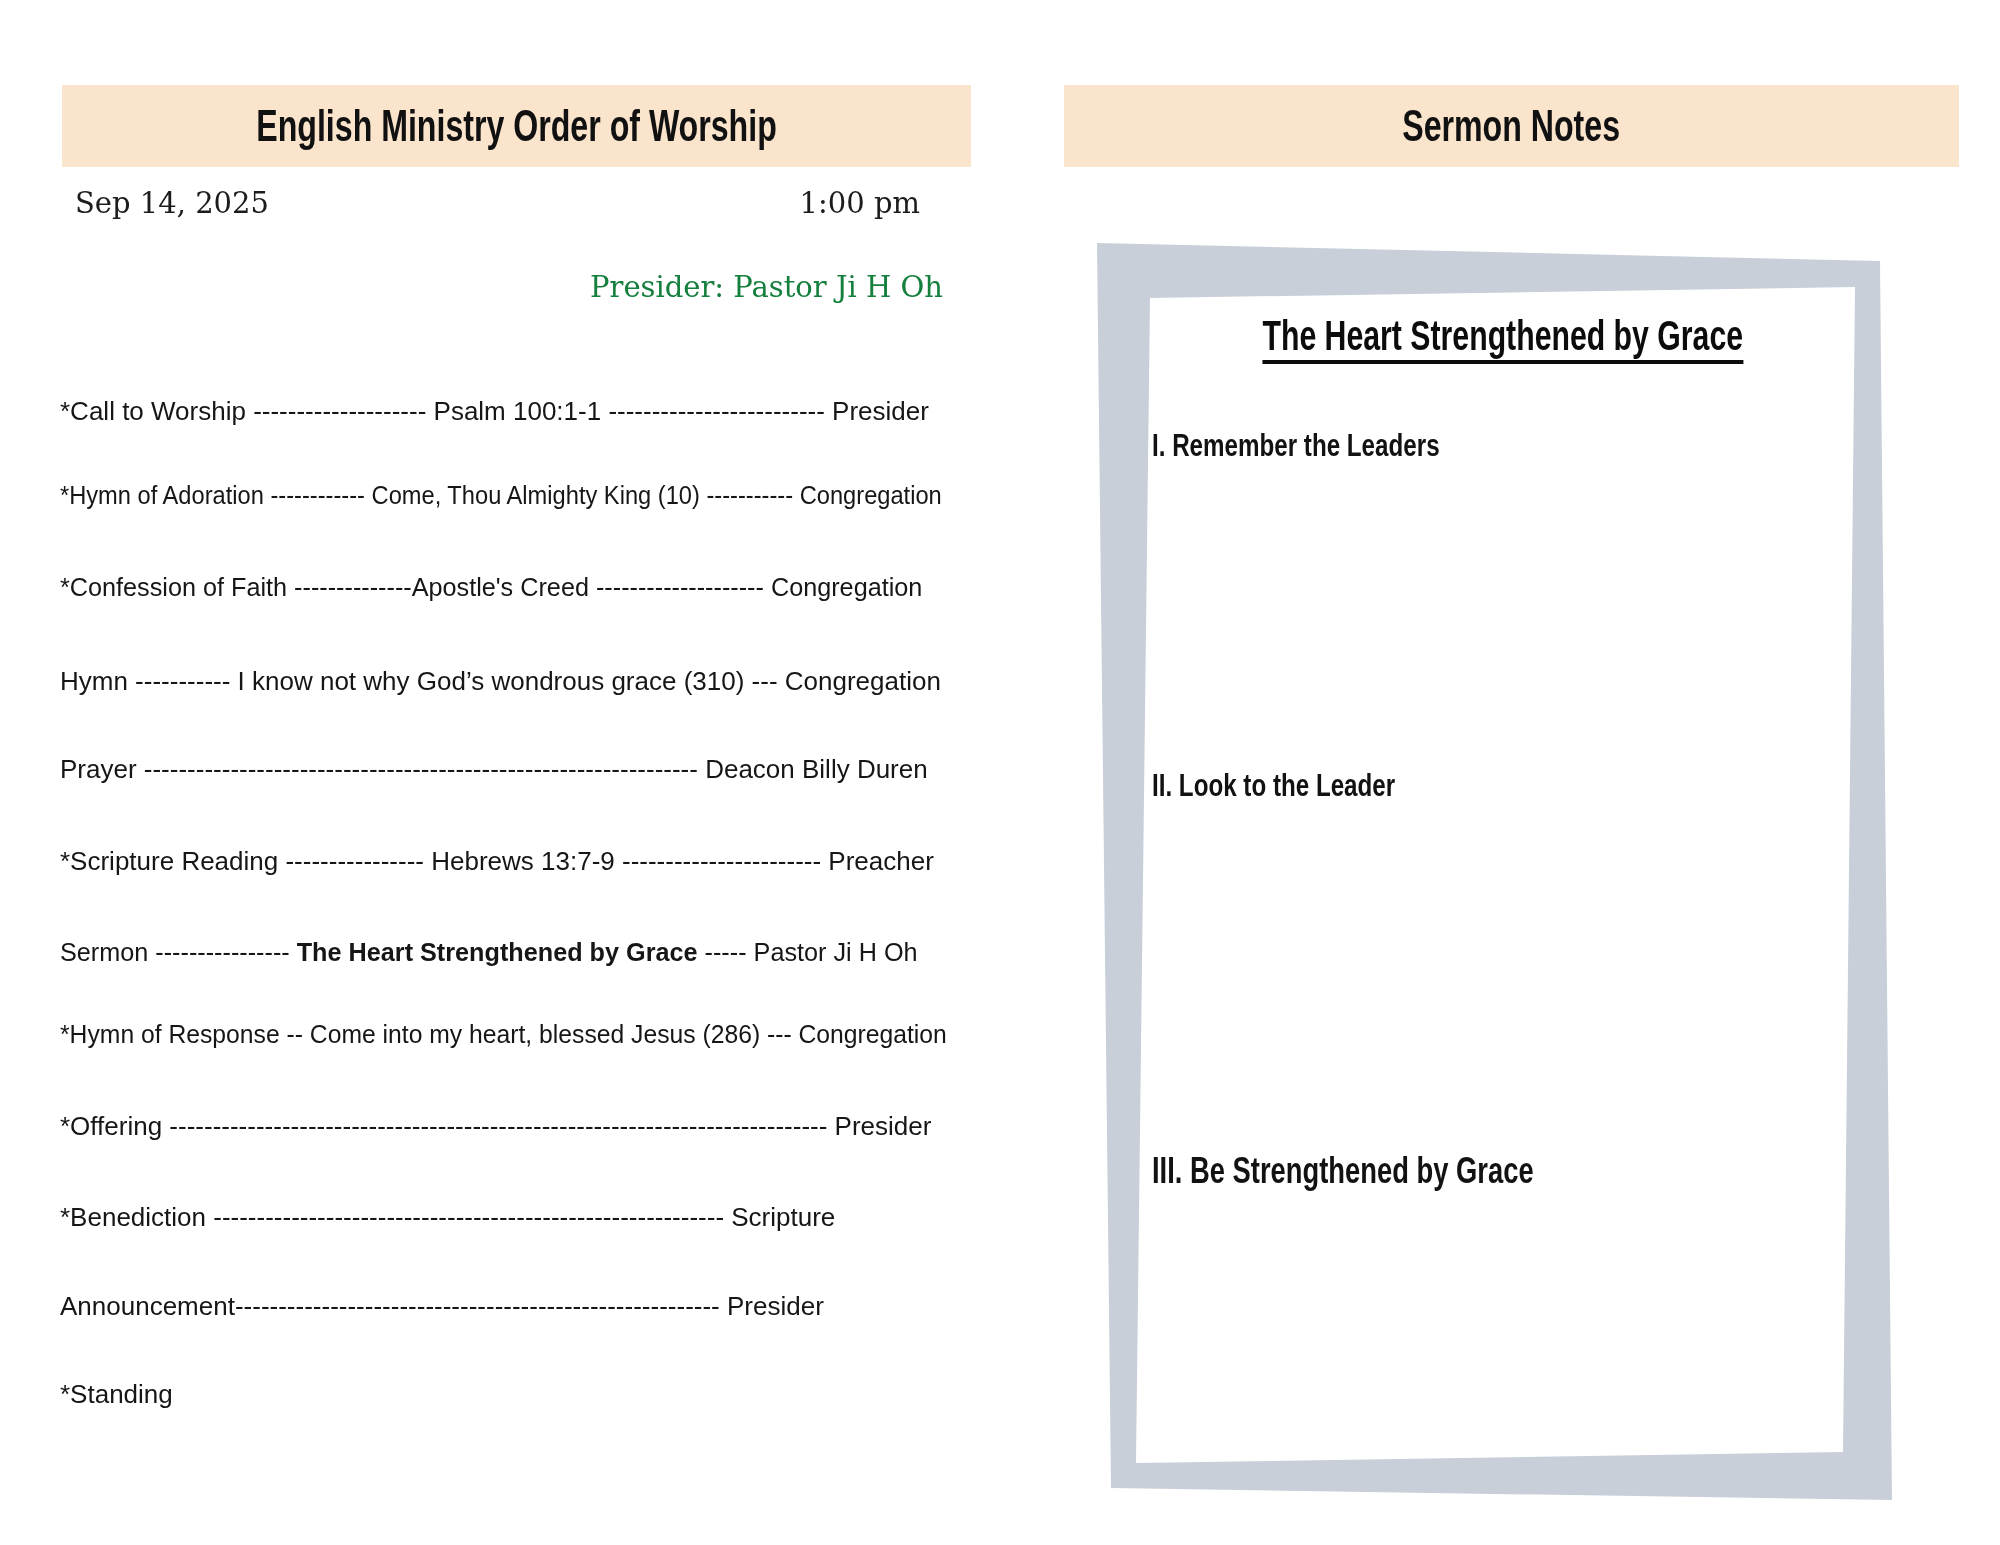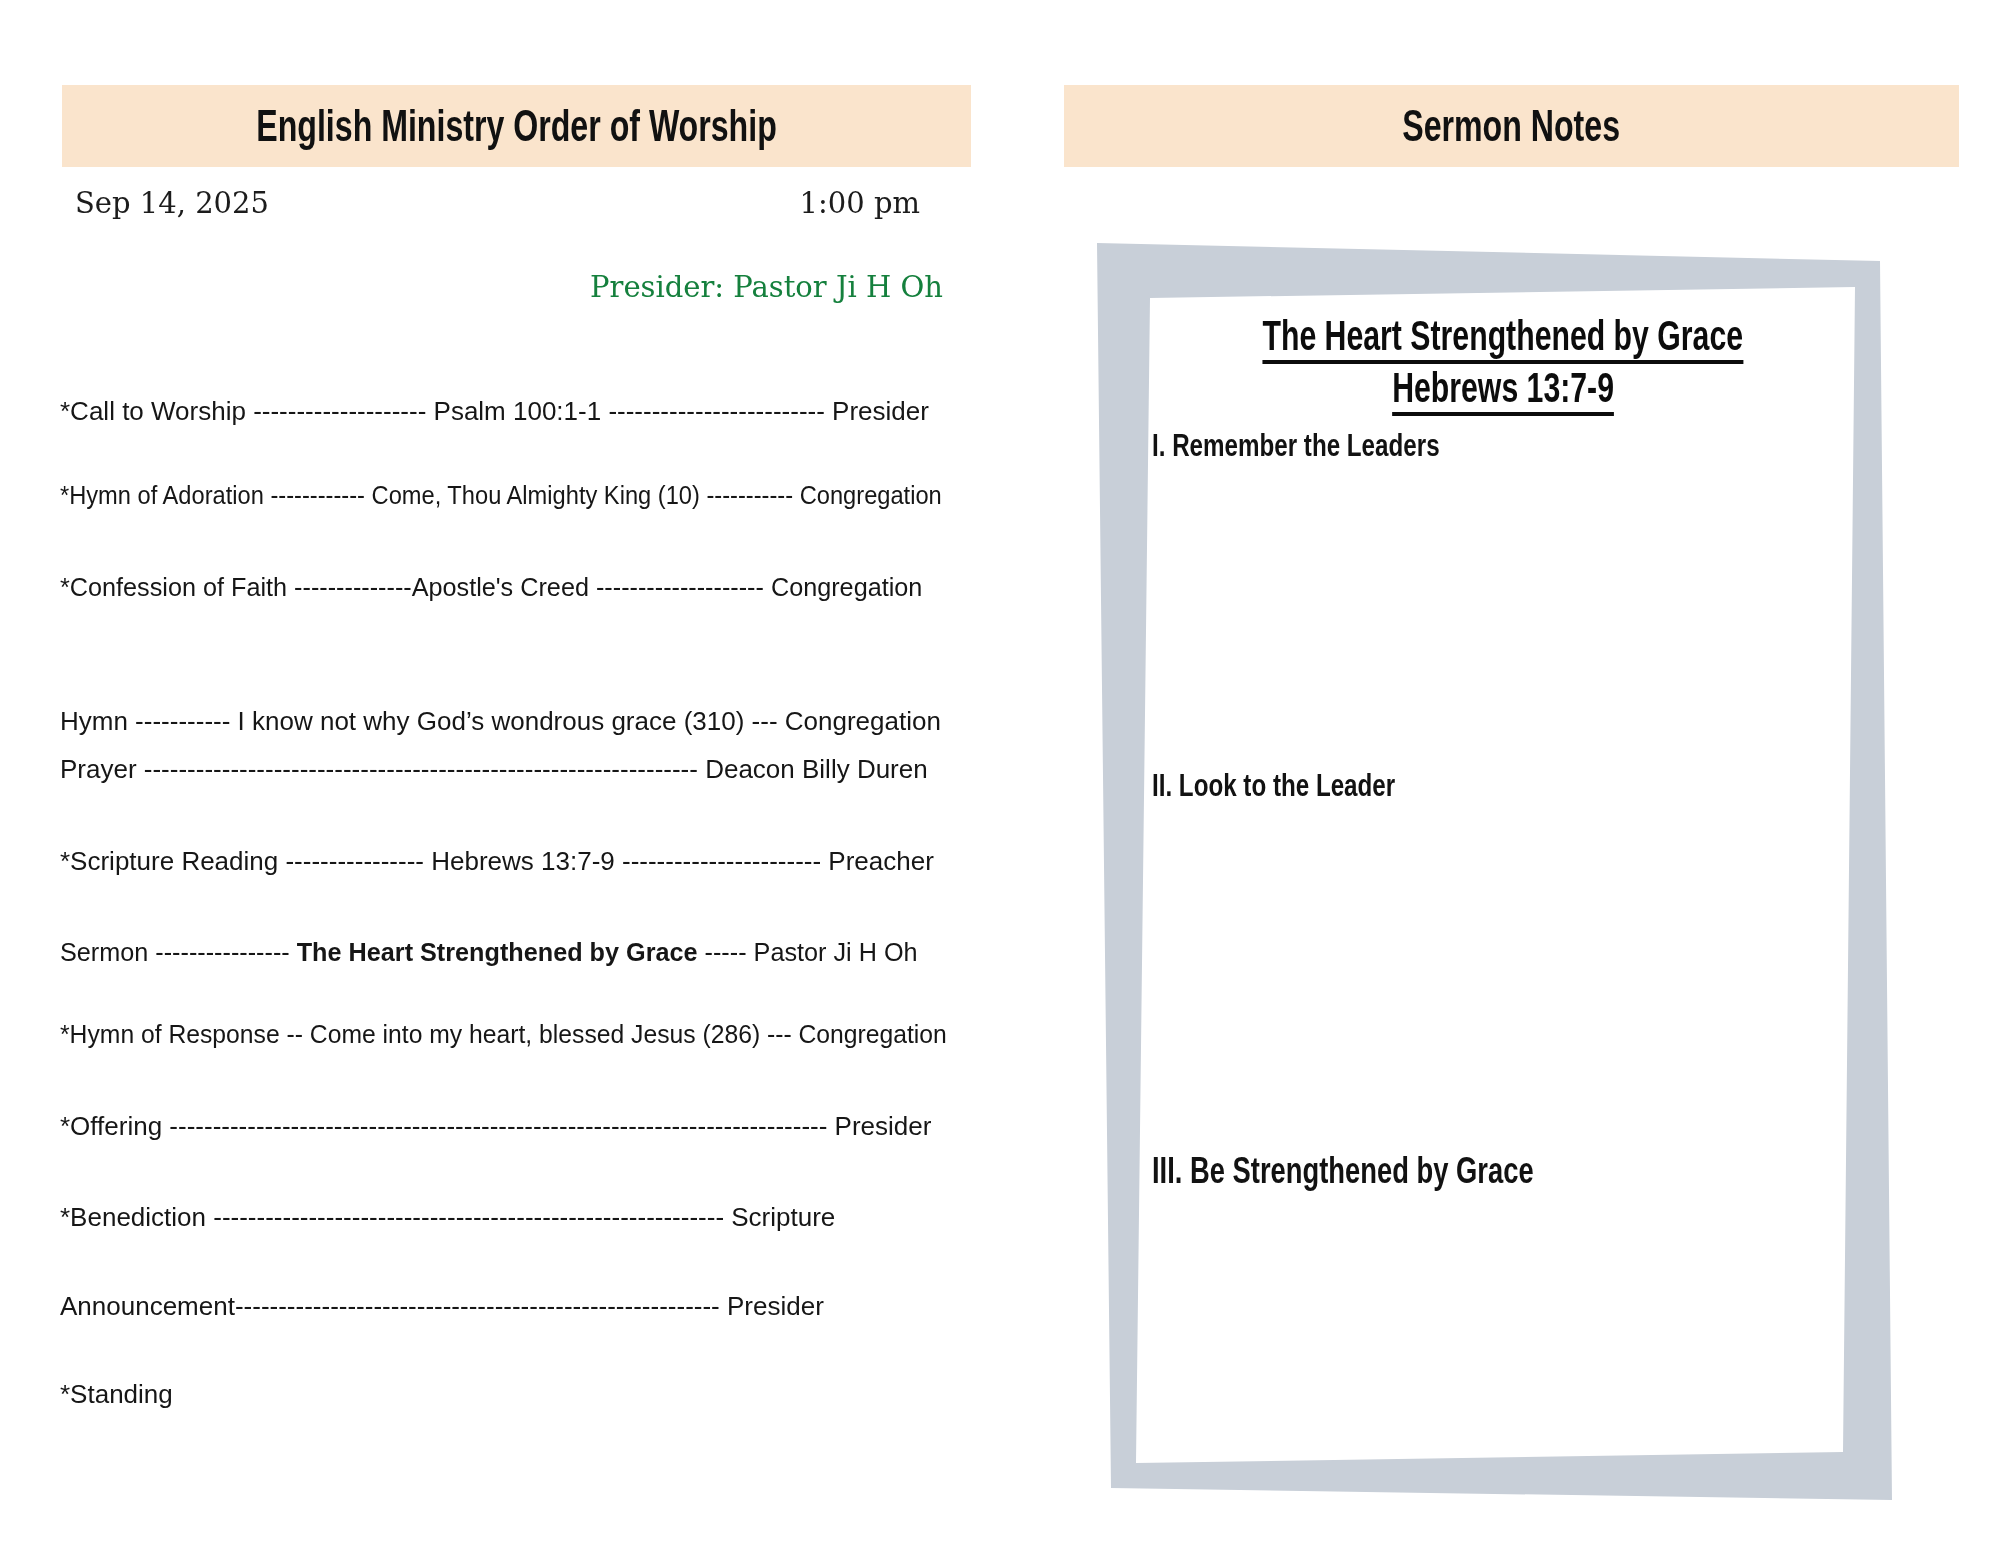--- a/index.html
+++ b/index.html
@@ -44,21 +44,21 @@
   }
   
   .worship-row{
     position:absolute;left:60px;width:884px;
     font-size:26px;white-space:nowrap;color:#161616;
   }
   .worship-row .mid-bold{font-weight:700;}
   .fit91{transform:scaleX(0.91);transform-origin:0 50%;}
   .fit95{transform:scaleX(0.95);transform-origin:0 50%;}
   .fit97{transform:scaleX(0.97);transform-origin:0 50%;}
-  .r1{top:396px;}  .r2{top:480px;}  .r3{top:572px;}  .r4{top:666px;margin-top:40px;}
+  .r1{top:396px;}  .r2{top:480px;}  .r3{top:572px;}  .r4{top:666px;}
   .r5{top:754px;}  .r6{top:846px;}  .r7{top:937px;}  .r8{top:1019px;}
   .r9{top:1111px;} .r10{top:1202px;}.r11{top:1291px;}.r12{top:1379px;}
   
   .notes-frame{position:absolute;left:0;top:0;width:2000px;height:1545px;pointer-events:none;}
   .notes-frame path{fill:var(--frame);}
   .notes-title{
     position:absolute;left:1150px;top:312px;width:706px;
     text-align:center;
   }
   .notes-title .nt-row{height:52px;}
@@ -111,20 +111,19 @@
   <div class="worship-row r11"><span>Announcement-------------------------------------------------------- Presider</span><span class="mid-bold"></span><span></span></div>
   <div class="worship-row r12"><span>*Standing</span><span class="mid-bold"></span><span></span></div>
 
   <svg class="notes-frame" viewBox="0 0 2000 1545" xmlns="http://www.w3.org/2000/svg" aria-hidden="true">
     <path fill-rule="evenodd" d="M1097,243 L1880,261 L1892,1500 L1111,1488 Z
              M1150,298 L1855,287 L1843,1452 L1136,1463 Z"></path>
   </svg>
 
   <div class="notes-title">
     <div class="nt-row"><span class="nt-line">The Heart Strengthened by Grace</span></div>
-    <div class="nt-row"><span class="nt-line">Hebrews 13:7-9</span></div>
   </div>
 
   <div class="point point-1">I. Remember the Leaders</div>
   <div class="point point-2">II. Look to the Leader</div>
   <div class="point point-3">III. Be Strengthened by Grace</div>
 
 </div>
 
 </body></html>

